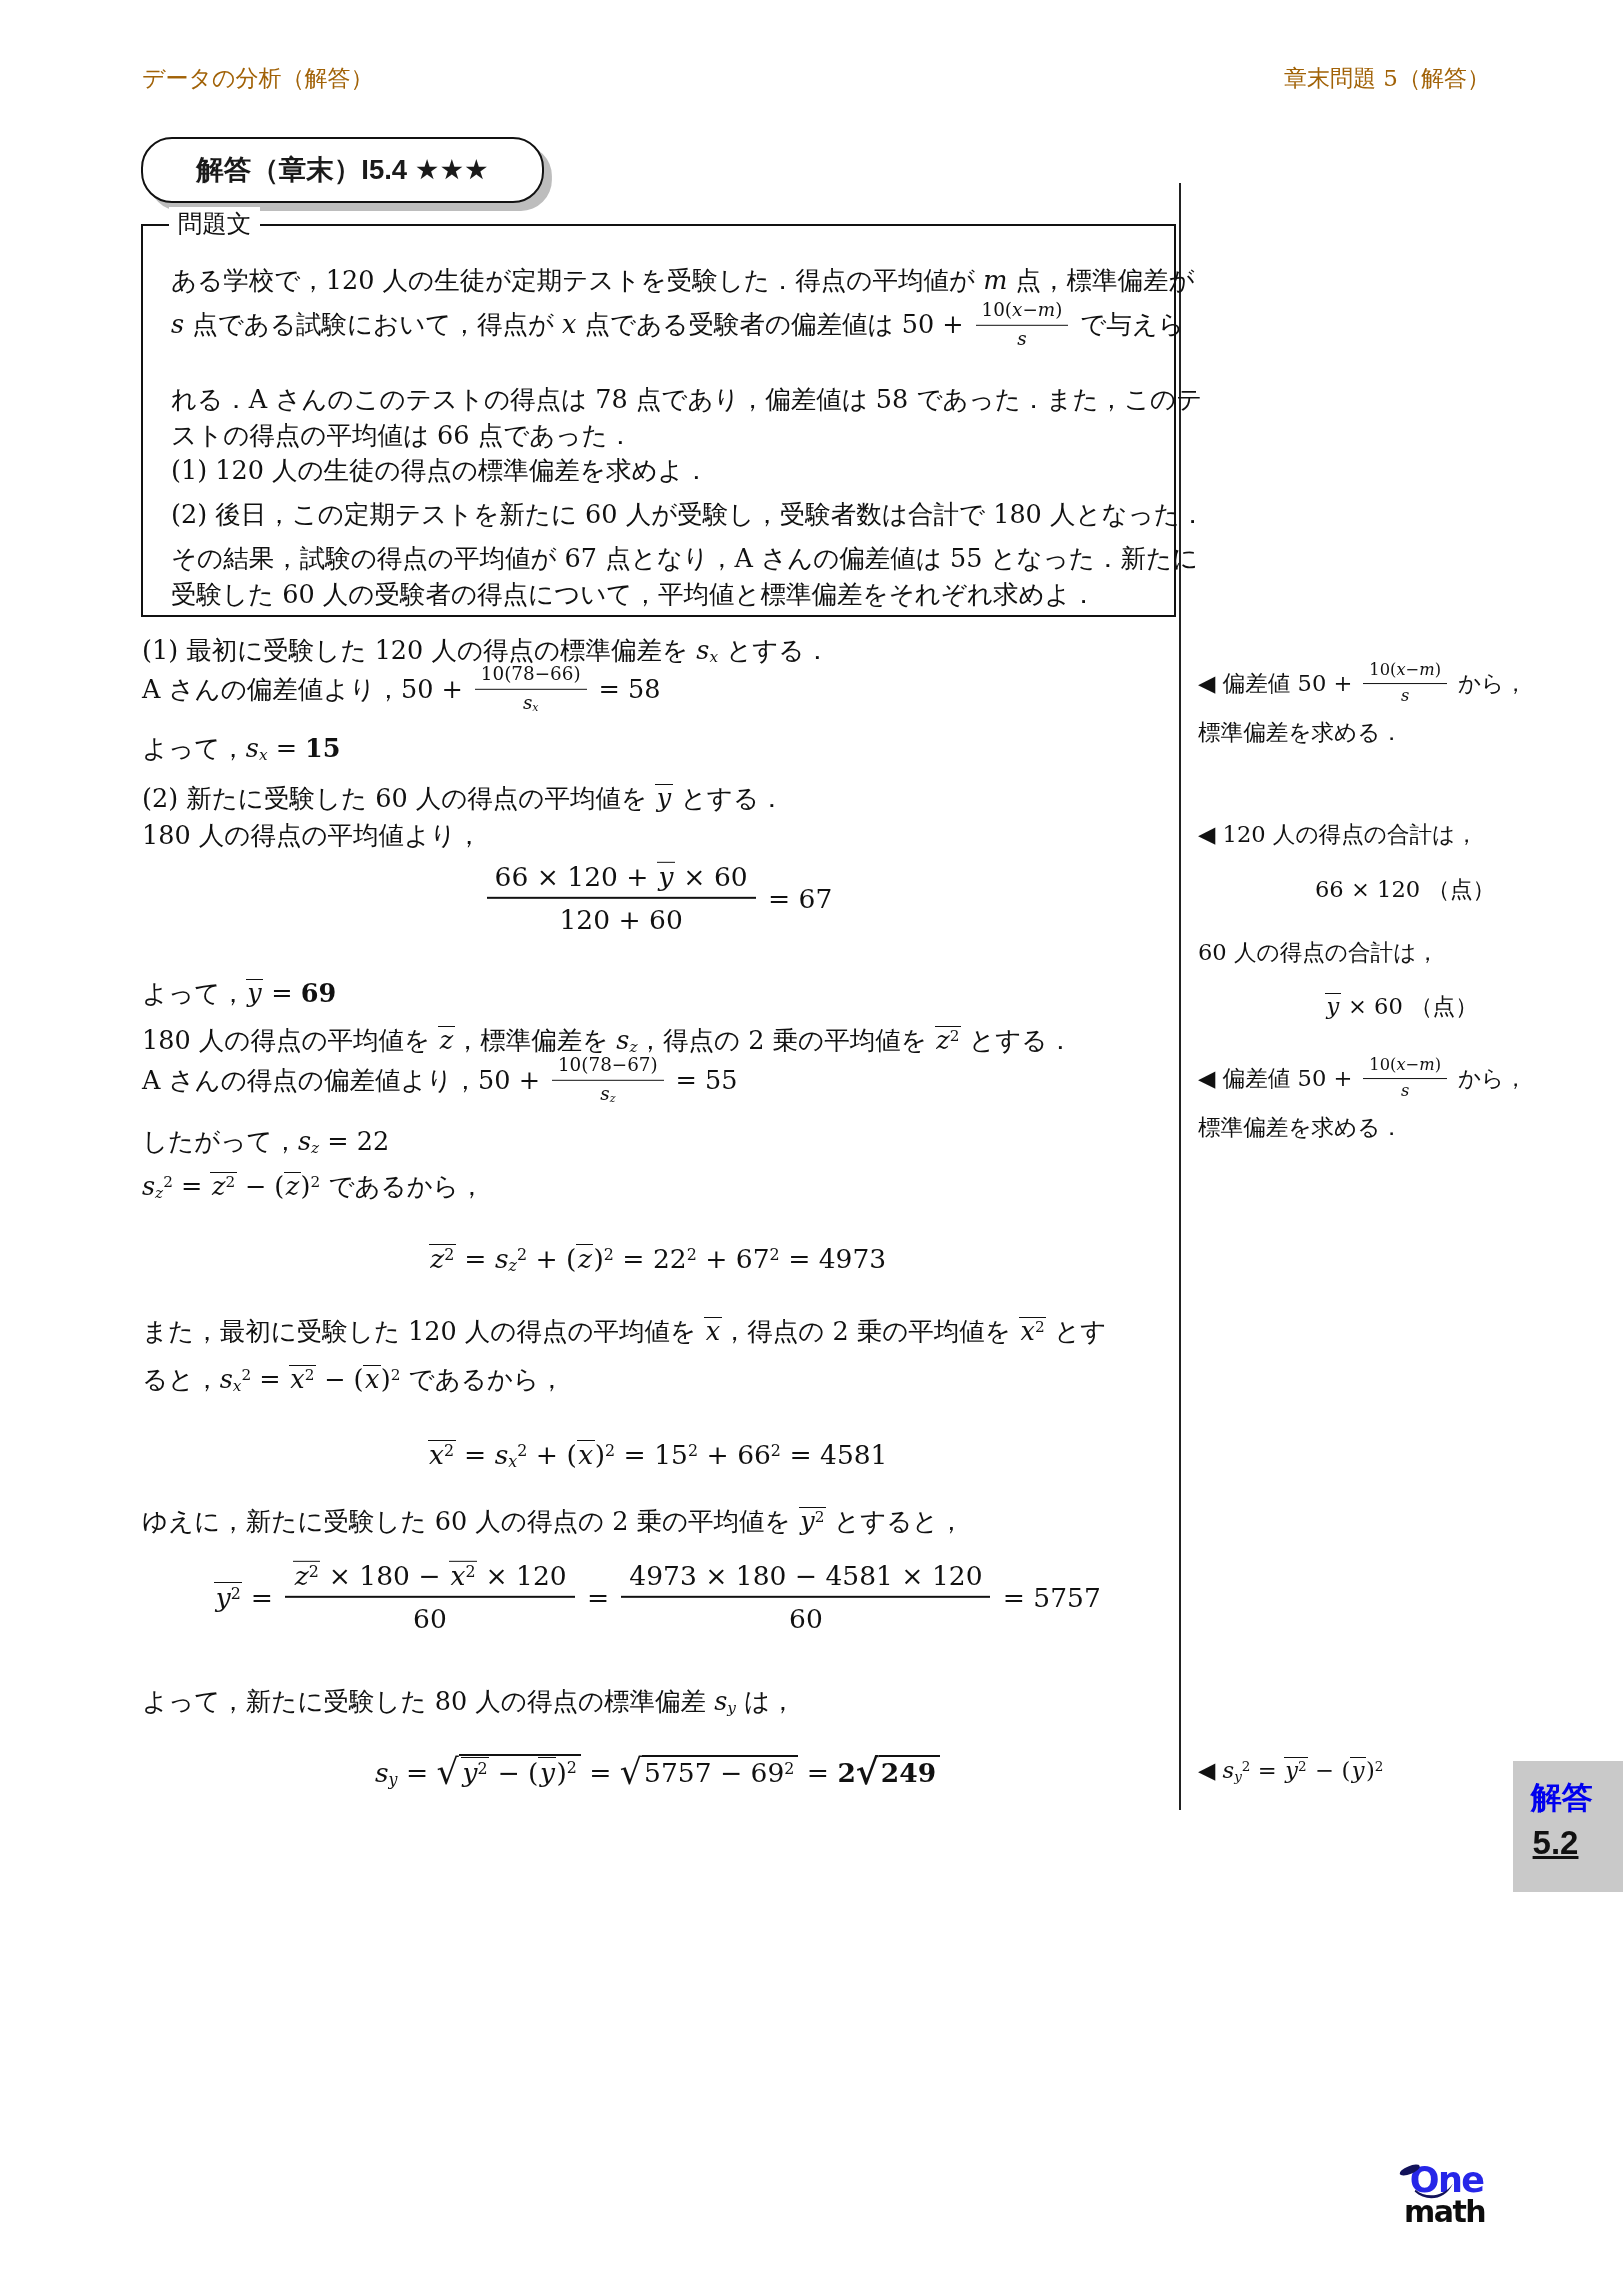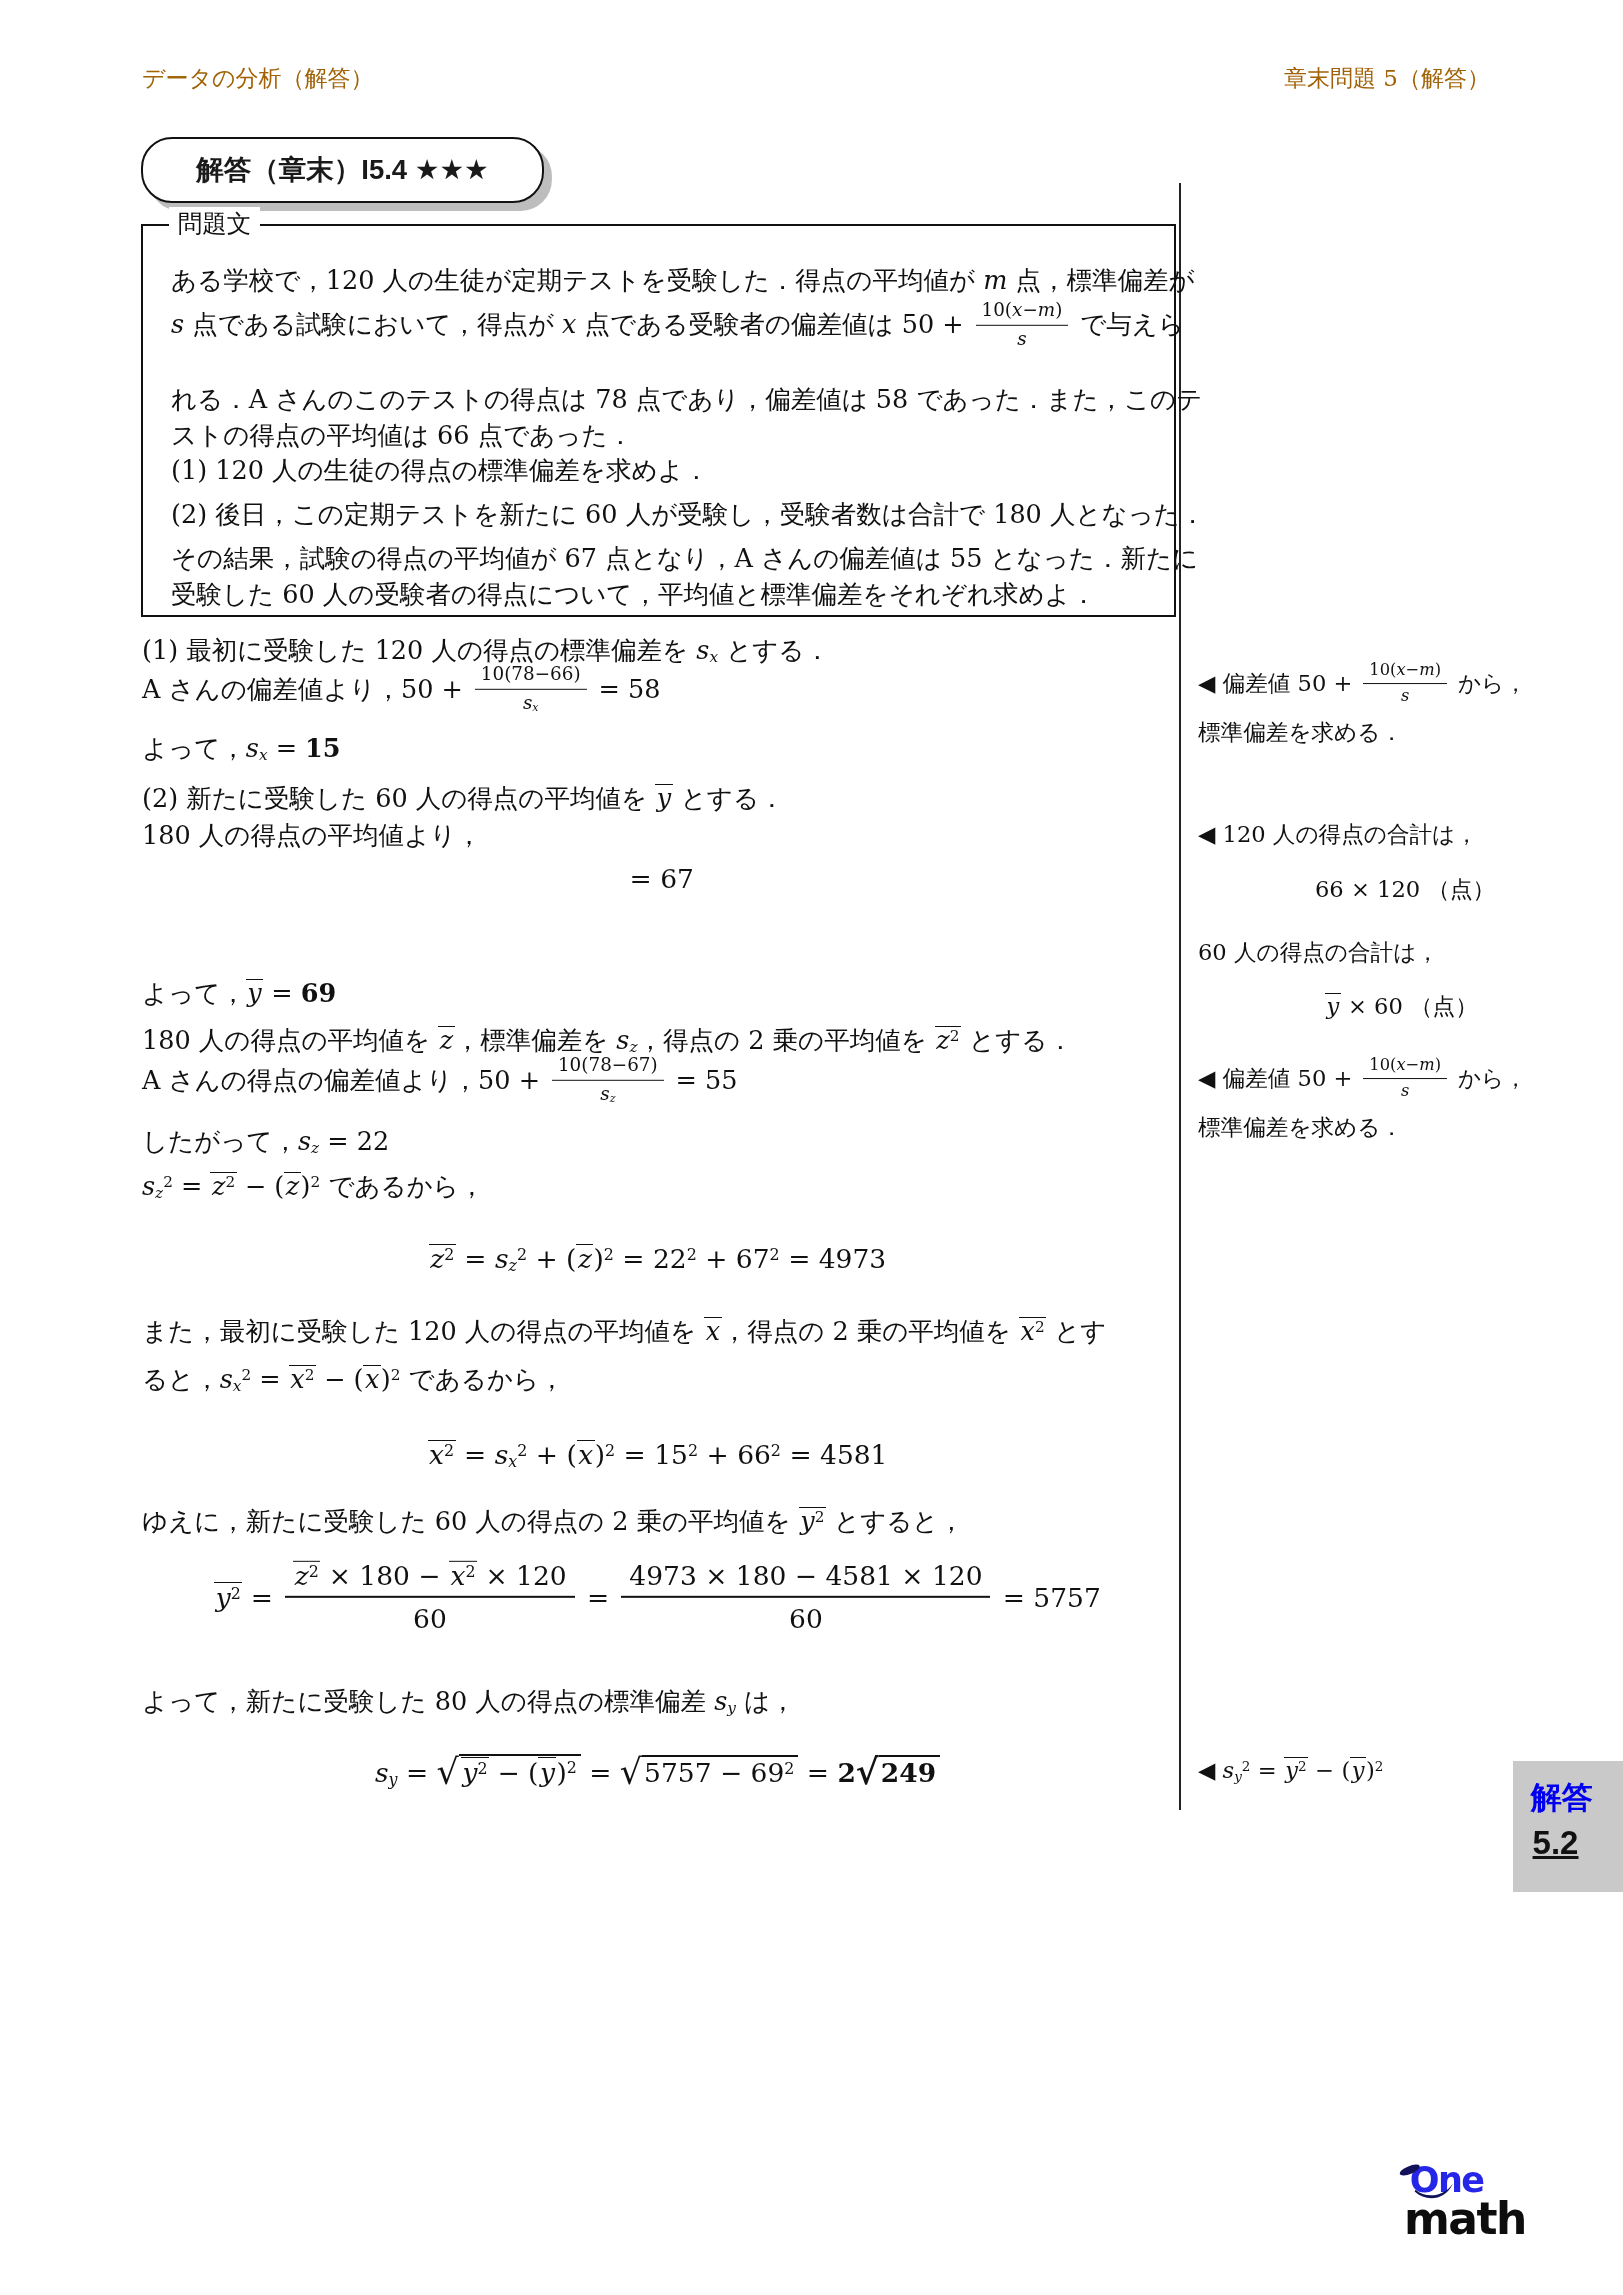--- a/index.html
+++ b/index.html
@@ -62,21 +62,21 @@
     font-weight:bold;font-size:33px;color:#111;white-space:pre;text-decoration:underline;
   }
   
   .logo{position:absolute;left:1396px;top:2159px;width:128px;height:79px;}
   .logo-one{
     position:absolute;left:13.7px;top:3.9px;font-family:"DejaVu Sans","Liberation Sans",sans-serif;
     font-weight:bold;font-size:35px;line-height:1;color:#2626e8;letter-spacing:-1.5px;white-space:pre;
   }
   .logo-math{
     position:absolute;left:7.9px;top:38px;font-family:"DejaVu Sans","Liberation Sans",sans-serif;
-    font-weight:bold;font-size:44px;line-height:1;color:#0d0d0d;letter-spacing:-1.5px;white-space:pre;
+    font-weight:bold;font-size:30px;line-height:1;color:#0d0d0d;letter-spacing:-1.5px;white-space:pre;
   }
   .logo-svg{position:absolute;left:0;top:0;}
 </style>
 </head>
 <body>
 
 <div class="hdr hdr-l">データの分析（解答）</div>
 <div class="hdr hdr-r">章末問題 5（解答）</div>
 
 <div class="badge">
@@ -95,21 +95,21 @@
 <div class="line pline" style="top:455px"><span class="t">(1) 120 人の生徒の得点の標準偏差を求めよ．</span></div>
 <div class="line pline" style="top:499px"><span class="t">(2) 後日，この定期テストを新たに 60 人が受験し，受験者数は合計で 180 人となった．</span></div>
 <div class="line pline" style="top:543px"><span class="t">その結果，試験の得点の平均値が 67 点となり，A さんの偏差値は 55 となった．新たに</span></div>
 <div class="line pline" style="top:579px"><span class="t">受験した 60 人の受験者の得点について，平均値と標準偏差をそれぞれ求めよ．</span></div>
 
 <div class="line" style="top:635px"><span class="t">(1) 最初に受験した 120 人の得点の標準偏差を </span><span class="i">s</span><span class="sub">x</span><span class="t"> とする．</span></div>
 <div class="line" style="top:664px"><span class="t">A さんの偏差値より，50 + </span><span class="frac"><span class="fn"><span class="t">10(78−66)</span></span><span class="fd"><span class="i">s</span><span class="sub">x</span></span></span><span class="t"> = 58</span></div>
 <div class="line" style="top:733px"><span class="t">よって，</span><span class="i">s</span><span class="sub">x</span><span class="t"> = </span><span class="b">15</span></div>
 <div class="line" style="top:783px"><span class="t">(2) 新たに受験した 60 人の得点の平均値を </span><span class="bar"><span class="i">y</span></span><span class="t"> とする．</span></div>
 <div class="line" style="top:820px"><span class="t">180 人の得点の平均値より，</span></div>
-<div class="line display" style="top:862px"><span class="t"> = 67</span></div>
+<div class="line display" style="top:862px"><span class="frac"><span class="fn"><span class="t">66 × 120 + </span><span class="bar"><span class="i">y</span></span><span class="t"> × 60</span></span><span class="fd"><span class="t">120 + 60</span></span></span><span class="t"> = 67</span></div>
 <div class="line" style="top:978px"><span class="t">よって，</span><span class="bar"><span class="i">y</span></span><span class="t"> = </span><span class="b">69</span></div>
 <div class="line" style="top:1025px"><span class="t">180 人の得点の平均値を </span><span class="bar"><span class="i">z</span></span><span class="t">，標準偏差を </span><span class="i">s</span><span class="sub">z</span><span class="t">，得点の 2 乗の平均値を </span><span class="bar"><span class="i">z</span><span class="sup">2</span></span><span class="t"> とする．</span></div>
 <div class="line" style="top:1055px"><span class="t">A さんの得点の偏差値より，50 + </span><span class="frac"><span class="fn"><span class="t">10(78−67)</span></span><span class="fd"><span class="i">s</span><span class="sub">z</span></span></span><span class="t"> = 55</span></div>
 <div class="line" style="top:1126px"><span class="t">したがって，</span><span class="i">s</span><span class="sub">z</span><span class="t"> = 22</span></div>
 <div class="line" style="top:1171px"><span class="i">s</span><span class="sub">z</span><span class="sup">2</span><span class="t"> = </span><span class="bar"><span class="i">z</span><span class="sup">2</span></span><span class="t"> − (</span><span class="bar"><span class="i">z</span></span><span class="t">)</span><span class="sup">2</span><span class="t"> であるから，</span></div>
 <div class="line display" style="top:1242px"><span class="bar"><span class="i">z</span><span class="sup">2</span></span><span class="t"> = </span><span class="i">s</span><span class="sub">z</span><span class="sup">2</span><span class="t"> + (</span><span class="bar"><span class="i">z</span></span><span class="t">)</span><span class="sup">2</span><span class="t"> = 22</span><span class="sup">2</span><span class="t"> + 67</span><span class="sup">2</span><span class="t"> = 4973</span></div>
 <div class="line" style="top:1316px"><span class="t">また，最初に受験した 120 人の得点の平均値を </span><span class="bar"><span class="i">x</span></span><span class="t">，得点の 2 乗の平均値を </span><span class="bar"><span class="i">x</span><span class="sup">2</span></span><span class="t"> とす</span></div>
 <div class="line" style="top:1364px"><span class="t">ると，</span><span class="i">s</span><span class="sub">x</span><span class="sup">2</span><span class="t"> = </span><span class="bar"><span class="i">x</span><span class="sup">2</span></span><span class="t"> − (</span><span class="bar"><span class="i">x</span></span><span class="t">)</span><span class="sup">2</span><span class="t"> であるから，</span></div>
 <div class="line display" style="top:1438px"><span class="bar"><span class="i">x</span><span class="sup">2</span></span><span class="t"> = </span><span class="i">s</span><span class="sub">x</span><span class="sup">2</span><span class="t"> + (</span><span class="bar"><span class="i">x</span></span><span class="t">)</span><span class="sup">2</span><span class="t"> = 15</span><span class="sup">2</span><span class="t"> + 66</span><span class="sup">2</span><span class="t"> = 4581</span></div>
 <div class="line" style="top:1506px"><span class="t">ゆえに，新たに受験した 60 人の得点の 2 乗の平均値を </span><span class="bar"><span class="i">y</span><span class="sup">2</span></span><span class="t"> とすると，</span></div>

